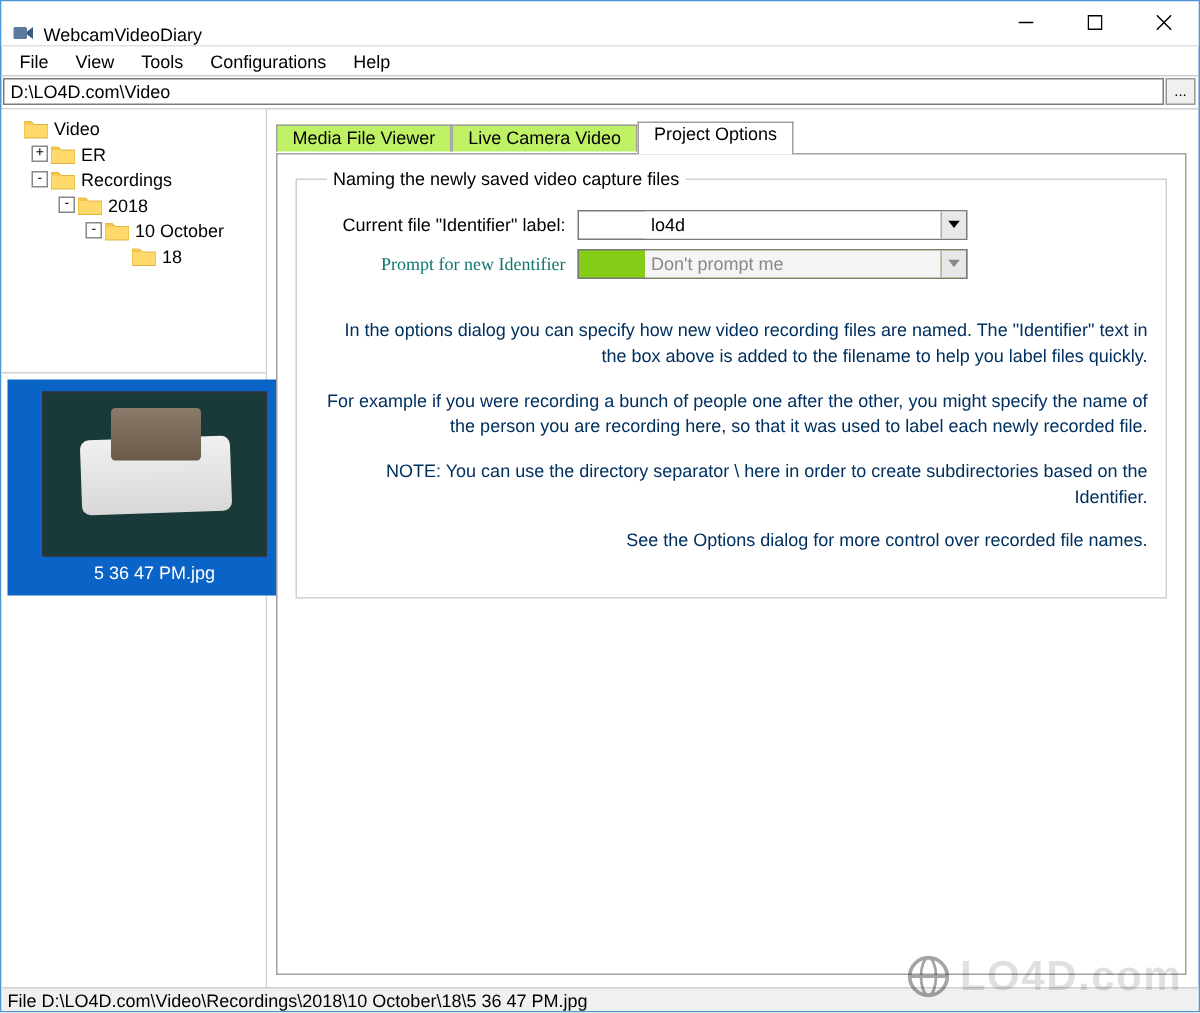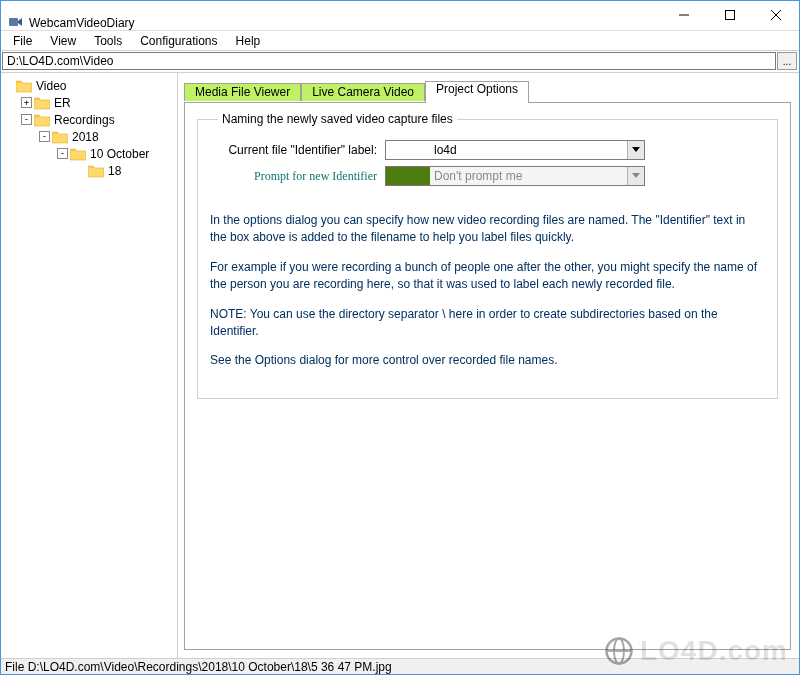--- a/index.html
+++ b/index.html
@@ -46,24 +46,24 @@
 .tab.active { z-index: 2; background: #fff; }
 .tab-content { flex: 1; border: 1px solid #a0a0a0; background: #fff; padding: 10px 12px; margin-top: -1px; position: relative; }
 .groupbox { border: 1px solid #d0d0d0; padding: 14px 12px 16px 12px; position: relative; margin-top: 6px; }
 .groupbox-legend { position: absolute; top: -8px; left: 8px; background: #fff; padding: 0 4px; font-size: 12px; margin-left: 12px; }
 .form-row { display: flex; align-items: center; margin: 6px 0; }
 .form-label { width: 175px; text-align: right; padding-right: 8px; font-size: 12px; }
 .form-label.disabled { color: #0f766e; font-family: Liberation Serif, serif; }
 .combo { border: 1px solid #7a7a7a; height: 20px; width: 260px; display: flex; }
 .combo input { border: none; flex: 1; padding: 0 4px; font-size: 12px; font-family: inherit; outline: none; margin-left: 44px;}
 .combo .arrow { width: 17px; background: #e8e8e8; border-left: 1px solid #b0b0b0; display: flex; align-items: center; justify-content: center; }
-.combo.disabled { background: #4d7c0f; color: #888; }
+.combo.disabled { background: #84cc16; color: #888; }
 .combo.disabled input { background: #f4f4f4; color: #888; }
 .info-text { font-size: 12px; color: #003060; margin-top: 26px; line-height: 1.45; }
-.info-text p { margin: 0 0 12px 0; }
+.info-text p { margin: 0 0 12px 0; text-align: right; }
 .statusbar { height: 16px; border-top: 1px solid #d0d0d0; padding: 1px 4px; font-size: 12px; display: flex; align-items: center; background: #f0f0f0; }
 .watermark { position: absolute; right: 12px; bottom: 8px; font-size: 28px; font-weight: 700; color: rgba(0,0,0,0.12); letter-spacing: 1px; font-family: Arial, sans-serif; display:flex; align-items:center; gap:6px;}
 .watermark svg { width:30px; height:30px; opacity:0.35;}
 </style>
 </head>
 <body>
 
 <div class="window">
   <div class="titlebar">
     <svg class="app-icon" viewBox="0 0 16 16">
@@ -155,20 +155,26 @@
           <div class="tree-row">
             <span class="tree-sp" style="width: 72px;"></span>
             <span style="width: 13px; display: inline-block;"></span>
             <svg class="folder-icon" viewBox="0 0 16 14">
               <path d="M0 2 L0 13 L16 13 L16 4 L7 4 L5 2 Z" fill="#ffd96b" stroke="#d4a518" stroke-width="0.5"></path>
               <path d="M0 2 L5 2 L7 4 L0 4 Z" fill="#f0c54a"></path>
             </svg>
             <span>18</span>
           </div>
         </div>
+      <div class="thumb-pane">
+        <div class="thumb-sel">
+          <div class="thumb-img"></div>
+          <div class="thumb-caption">5 36 47 PM.jpg</div>
+        </div>
+      </div>
     </div>
 
     <div class="right-col">
       <div class="tabs" id="tabs-container">
           <div class="tab inactive">Media File Viewer</div>
           <div class="tab inactive">Live Camera Video</div>
           <div class="tab active">Project Options</div>
         </div>
       <div class="tab-content">
         <div class="groupbox">

